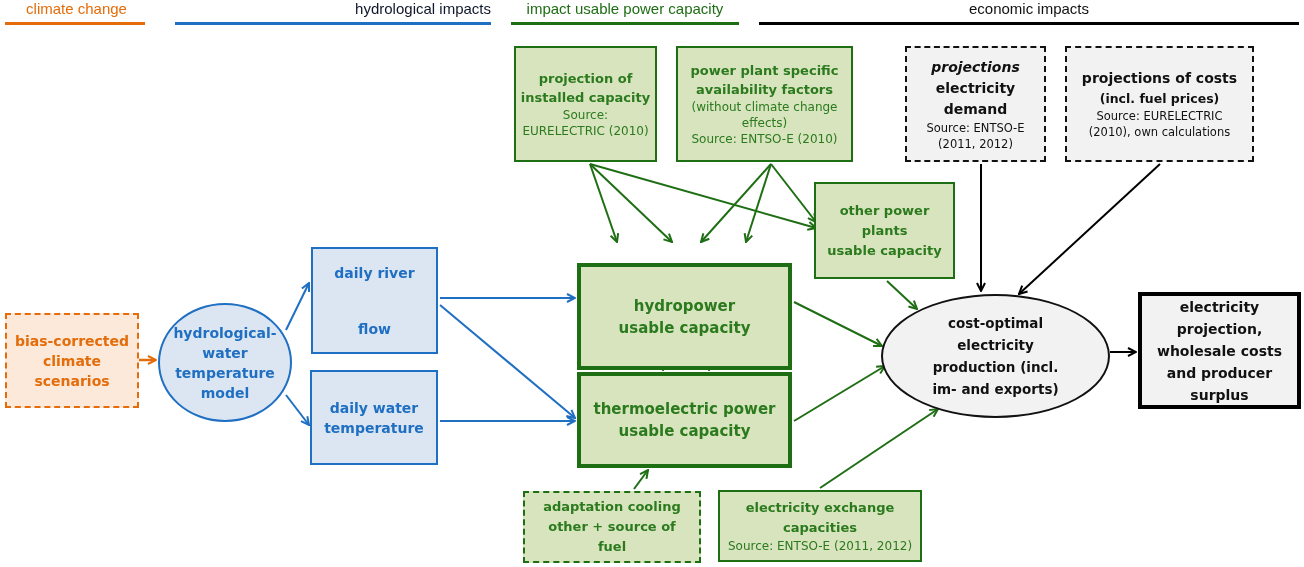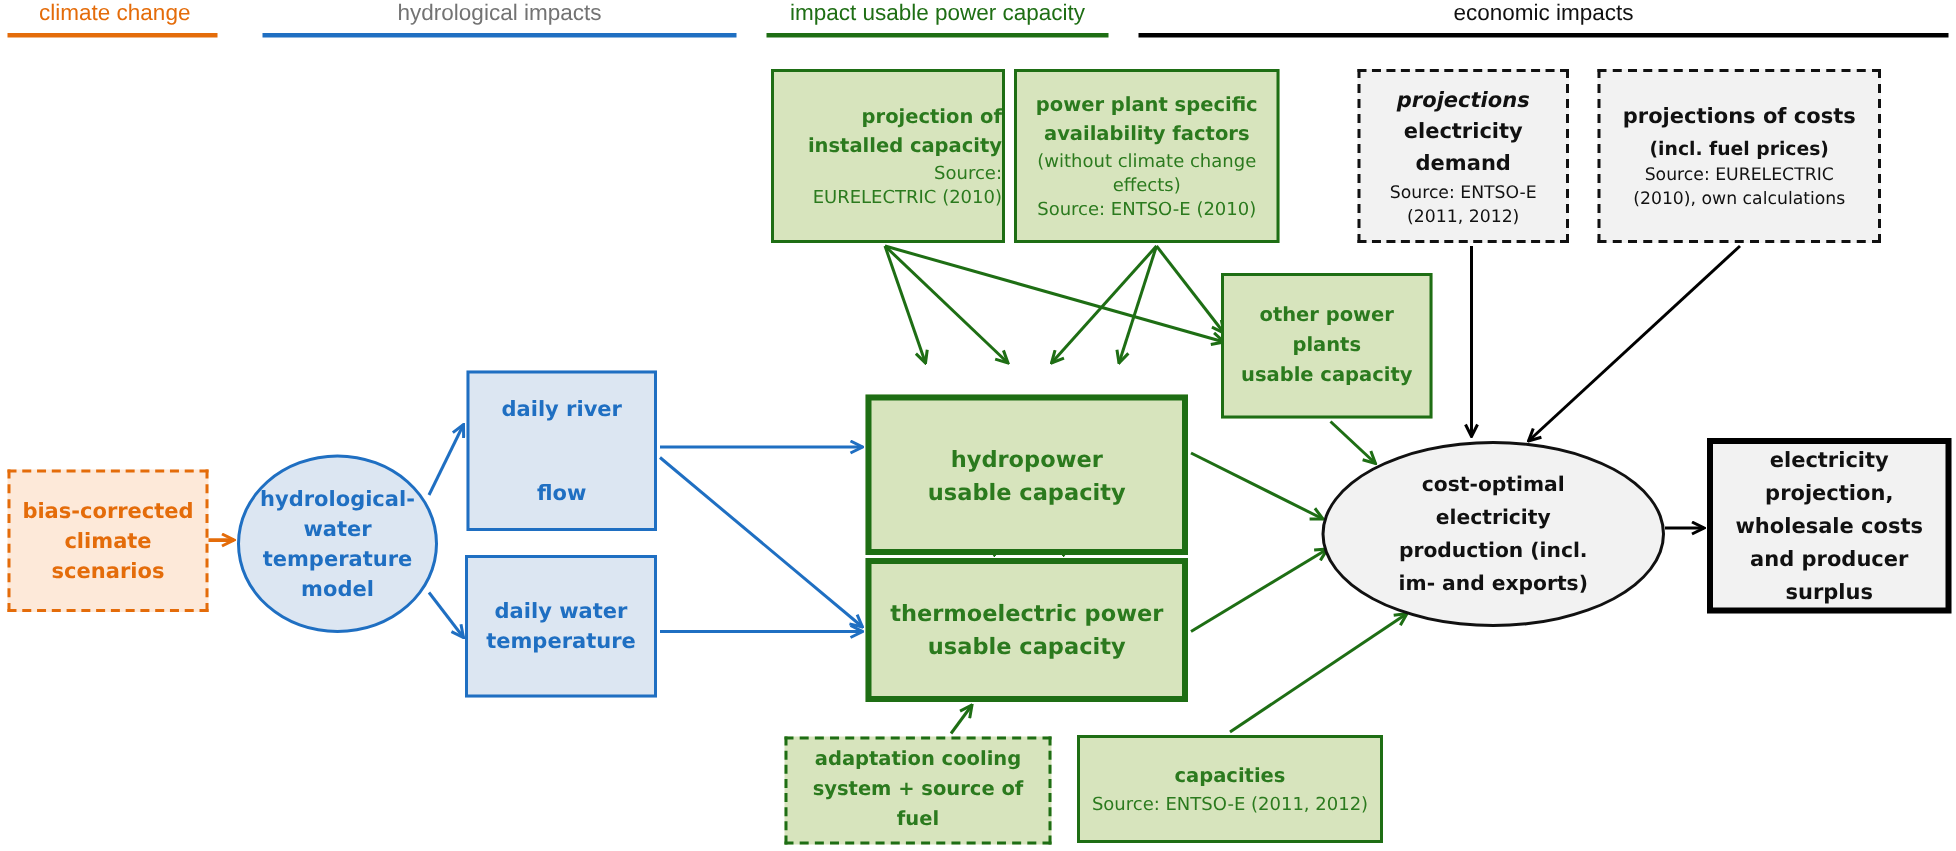--- a/index.html
+++ b/index.html
@@ -13,21 +13,21 @@
   .orange { color:#e46c0a; }
   .blue { color:#1f6fc2; }
   .green { color:#2b7a1e; }
   .dark { color:#111111; }
 </style>
 </head>
 <body>
 
 <div class="hdr" style="left:5px;width:143px;color:#e46c0a;">climate change</div>
 <div class="hdr-line" style="left:5px;width:140px;background:#e46c0a;"></div>
-<div class="hdr" style="left:175px;width:316px;color:#737373;">hydrological impacts</div>
+<div class="hdr" style="left:175px;width:316px;color:#0f172a;text-align:right;">hydrological impacts</div>
 <div class="hdr-line" style="left:175px;width:316px;background:#1f6fc2;"></div>
 <div class="hdr" style="left:511px;width:228px;color:#1e6e14;">impact usable power capacity</div>
 <div class="hdr-line" style="left:511px;width:228px;background:#1e6e14;"></div>
 <div class="hdr" style="left:759px;width:540px;color:#111;">economic impacts</div>
 <div class="hdr-line" style="left:759px;width:540px;background:#000;"></div>
 
 <svg id="canvas" width="1304" height="567">
   <defs>
     <marker id="m-orange" markerWidth="10" markerHeight="10" refX="9" refY="5" orient="auto" markerUnits="userSpaceOnUse">
         <path d="M1,1 L9,5 L1,9" fill="none" stroke="#e46c0a" stroke-width="2"></path>
@@ -84,21 +84,21 @@
 <div class="node blue t-bold" id="n-river_flow" style="left:311px;top:247px;width:127px;height:107px;background:#dce6f2;border:2px solid #1f6fc2;font-size:14px;line-height:20px;gap:36px;">
   <span>daily river</span>
   <span>flow</span>
 </div>
 
 <div class="node blue t-bold" id="n-water_temp" style="left:310px;top:370px;width:128px;height:95px;background:#dce6f2;border:2px solid #1f6fc2;font-size:14px;line-height:20px;">
   <span>daily water</span>
   <span>temperature</span>
 </div>
 
-<div class="node green" id="n-installed" style="left:514px;top:46px;width:156px;height:116px;background:#d7e4bd;border:2px solid #1e6e14;font-size:12px;line-height:16px;align-items:flex-end;">
+<div class="node green" id="n-installed" style="left:514px;top:46px;width:143px;height:116px;background:#d7e4bd;border:2px solid #1e6e14;font-size:12px;line-height:16px;">
   <span class="t-bold" style="font-size:13px;line-height:19px;">projection of</span>
   <span class="t-bold" style="font-size:13px;line-height:19px;">installed capacity</span>
   <span class="t-src">Source:</span>
   <span class="t-src">EURELECTRIC (2010)</span>
 </div>
 
 <div class="node green" id="n-availability" style="left:676px;top:46px;width:177px;height:116px;background:#d7e4bd;border:2px solid #1e6e14;font-size:12px;line-height:16px;">
   <span class="t-bold" style="font-size:13px;line-height:19px;">power plant specific</span>
   <span class="t-bold" style="font-size:13px;line-height:19px;">availability factors</span>
   <span class="t-src">(without climate change</span>
@@ -117,25 +117,26 @@
 </div>
 
 <div class="node green t-bold" id="n-other" style="left:814px;top:182px;width:141px;height:97px;background:#d7e4bd;border:2px solid #1e6e14;font-size:13px;line-height:20px;">
   <span>other power</span>
   <span>plants</span>
   <span>usable capacity</span>
 </div>
 
 <div class="node green t-bold" id="n-adaptation" style="left:523px;top:491px;width:178px;height:72px;background:#d7e4bd;border:2px dashed #1e6e14;font-size:13px;line-height:20px;">
   <span>adaptation cooling</span>
-  <span>system + source of</span>
+  <span>other + source of</span>
   <span>fuel</span>
 </div>
 
 <div class="node green" id="n-exchange" style="left:718px;top:490px;width:204px;height:72px;background:#d7e4bd;border:2px solid #1e6e14;font-size:12px;line-height:17px;">
+  <span class="t-bold" style="font-size:13px;line-height:20px;">electricity exchange</span>
   <span class="t-bold" style="font-size:13px;line-height:20px;">capacities</span>
   <span class="t-src">Source: ENTSO-E (2011, 2012)</span>
 </div>
 
 <div class="node dark" id="n-demand" style="left:905px;top:46px;width:141px;height:116px;background:#f2f2f2;border:2px dashed #111;font-size:11.5px;line-height:16px;">
   <span class="t-bold" style="font-size:14px;line-height:21px;font-style:italic;">projections</span>
   <span class="t-bold" style="font-size:14px;line-height:21px;">electricity</span>
   <span class="t-bold" style="font-size:14px;line-height:21px;">demand</span>
   <span class="t-src">Source: ENTSO-E</span>
   <span class="t-src">(2011, 2012)</span>

